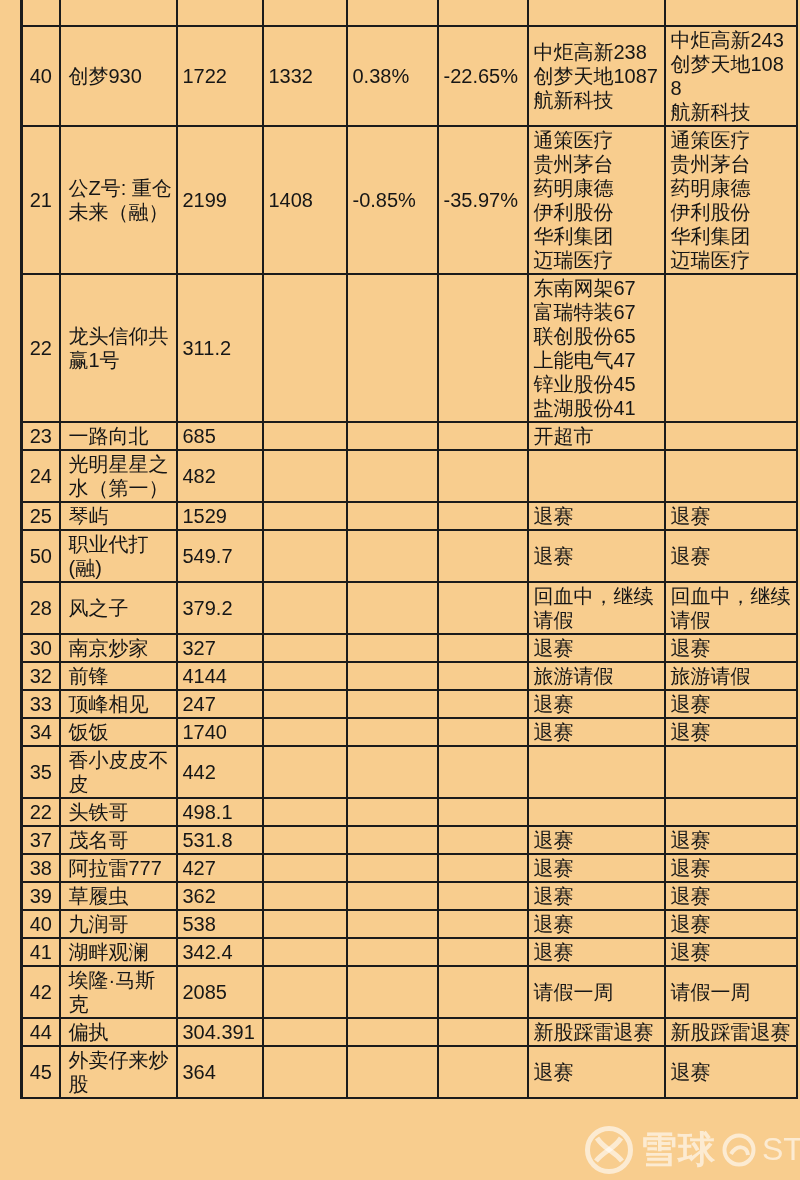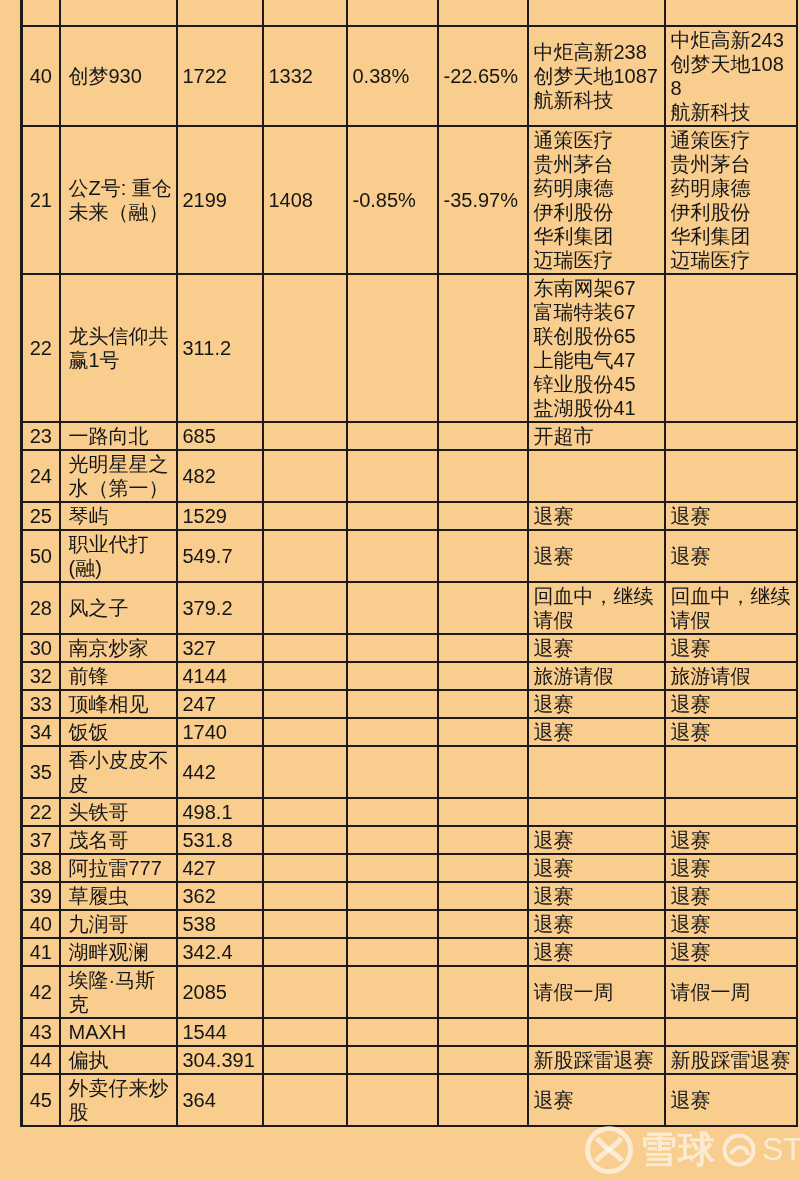--- a/index.html
+++ b/index.html
@@ -290,30 +290,20 @@
         <td class="col-rank">42</td>
         <td class="col-name">埃隆·马斯克</td>
         <td class="col-value">2085</td>
         <td class="col-value2"></td>
         <td class="col-pct1"></td>
         <td class="col-pct2"></td>
         <td class="col-note1">请假一周</td>
         <td class="col-note2">请假一周</td>
       </tr>
       <tr>
-        <td class="col-rank">43</td>
-        <td class="col-name">MAXH</td>
-        <td class="col-value">1544</td>
-        <td class="col-value2"></td>
-        <td class="col-pct1"></td>
-        <td class="col-pct2"></td>
-        <td class="col-note1"></td>
-        <td class="col-note2"></td>
-      </tr>
-      <tr>
         <td class="col-rank">44</td>
         <td class="col-name">偏执</td>
         <td class="col-value">304.391</td>
         <td class="col-value2"></td>
         <td class="col-pct1"></td>
         <td class="col-pct2"></td>
         <td class="col-note1">新股踩雷退赛</td>
         <td class="col-note2">新股踩雷退赛</td>
       </tr>
       <tr>

